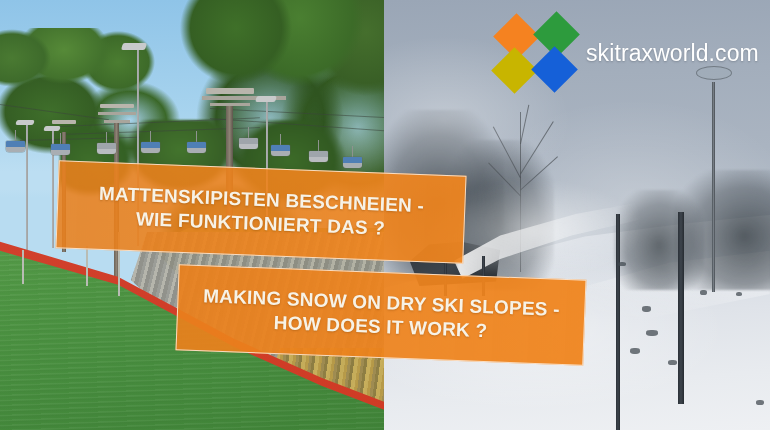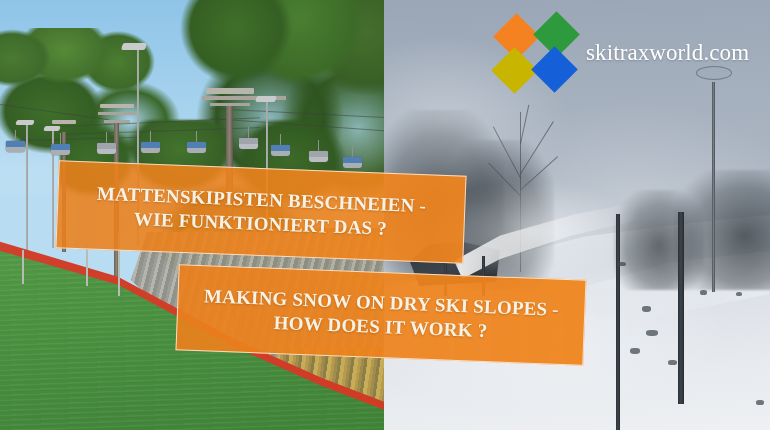--- a/index.html
+++ b/index.html
@@ -5,21 +5,21 @@
   html, body {
     margin: 0;
     padding: 0;
     background: #ffffff;
   }
   #stage {
     position: relative;
     width: 770px;
     height: 430px;
     overflow: hidden;
-    font-family: Liberation Serif, serif;
+    font-family: Liberation Sans, sans-serif;
   }
 
   
   .photo-left {
     position: absolute;
     left: 0; top: 0;
     width: 384px; height: 430px;
     overflow: hidden;
     background:
       linear-gradient(180deg, #8fc4e8 0%, #a7d3ee 26%, #bcdef2 40%, #bcdef2 44%, rgba(188,222,242,0) 46%),

